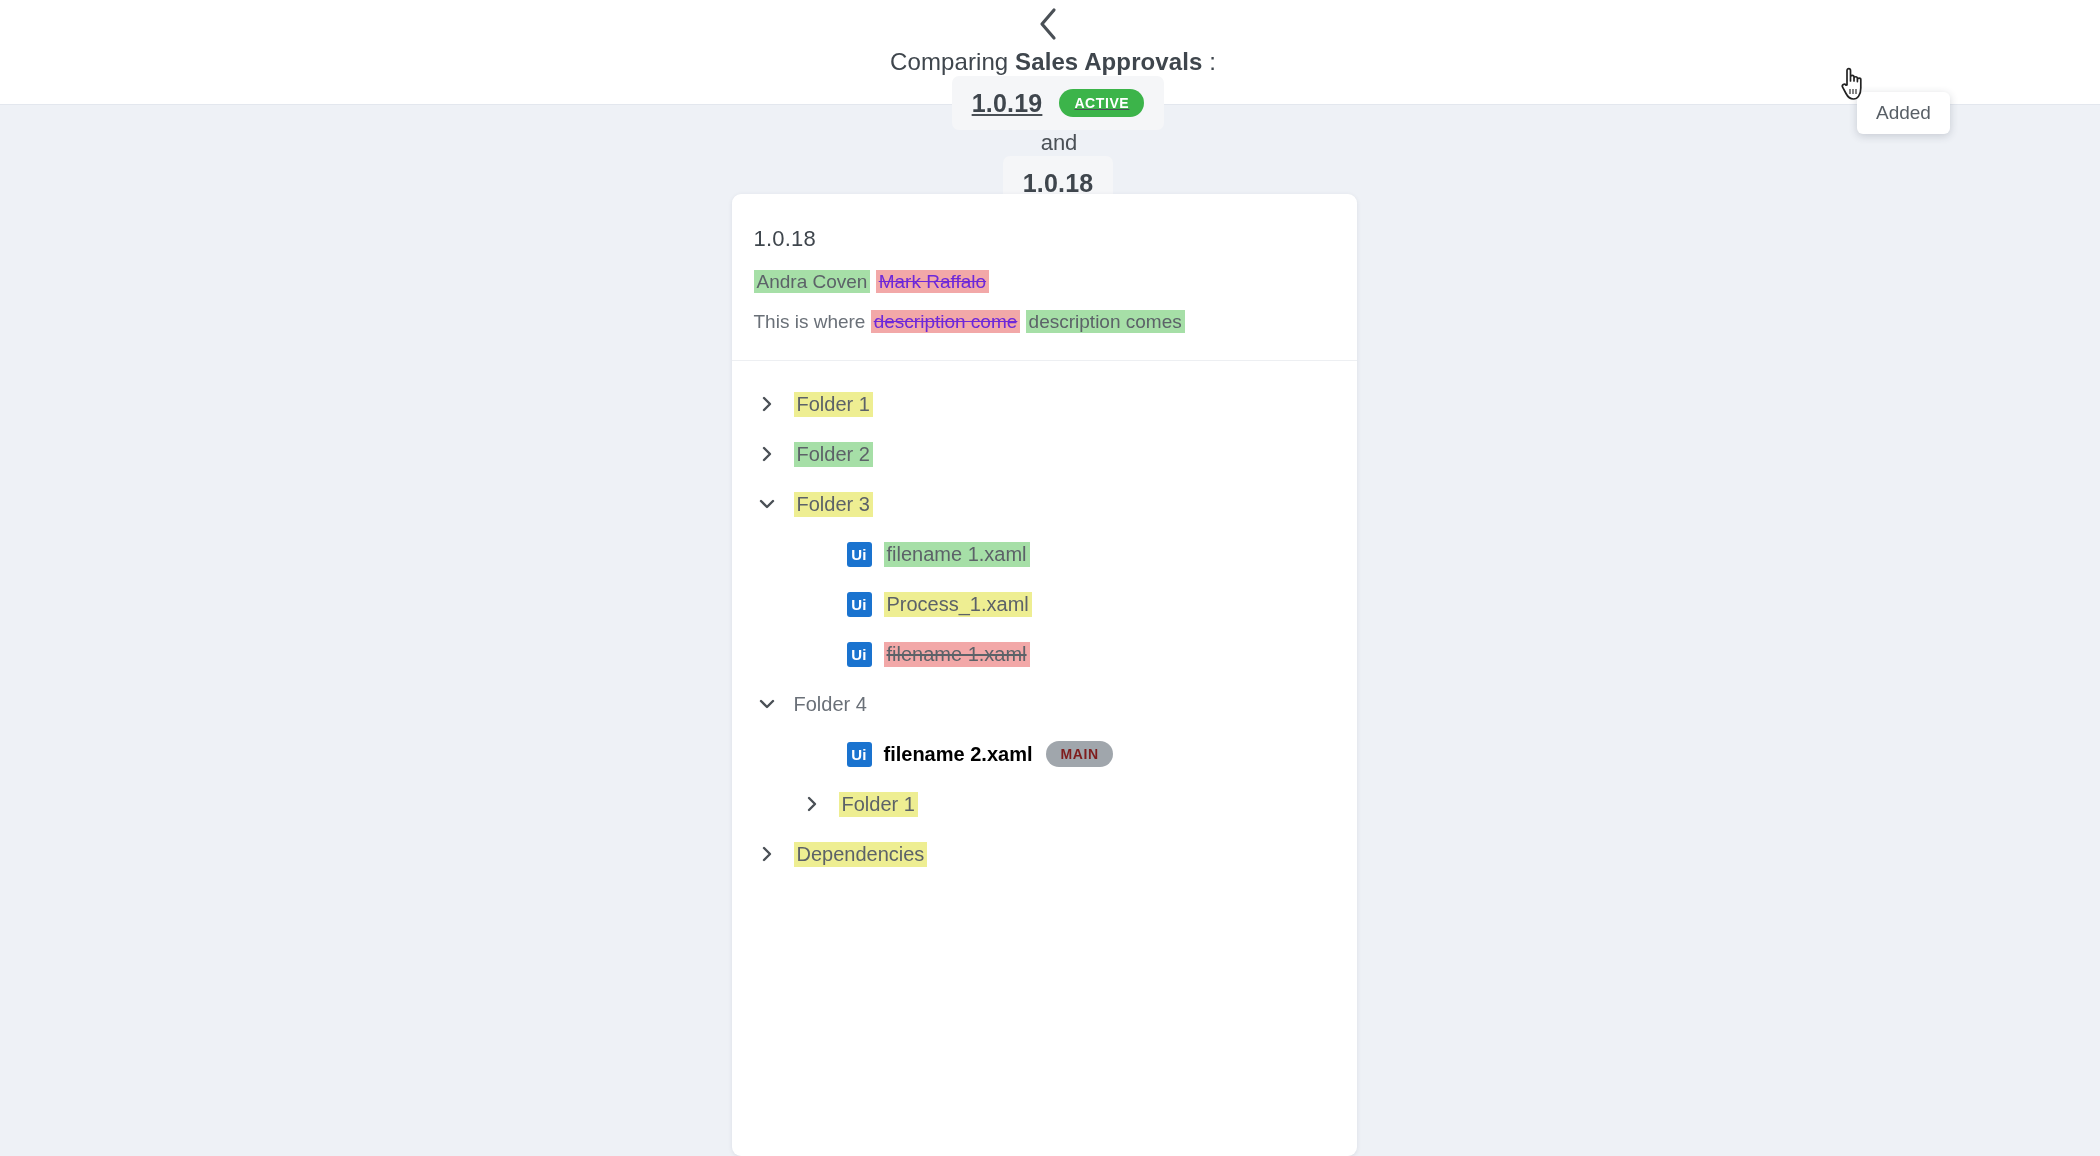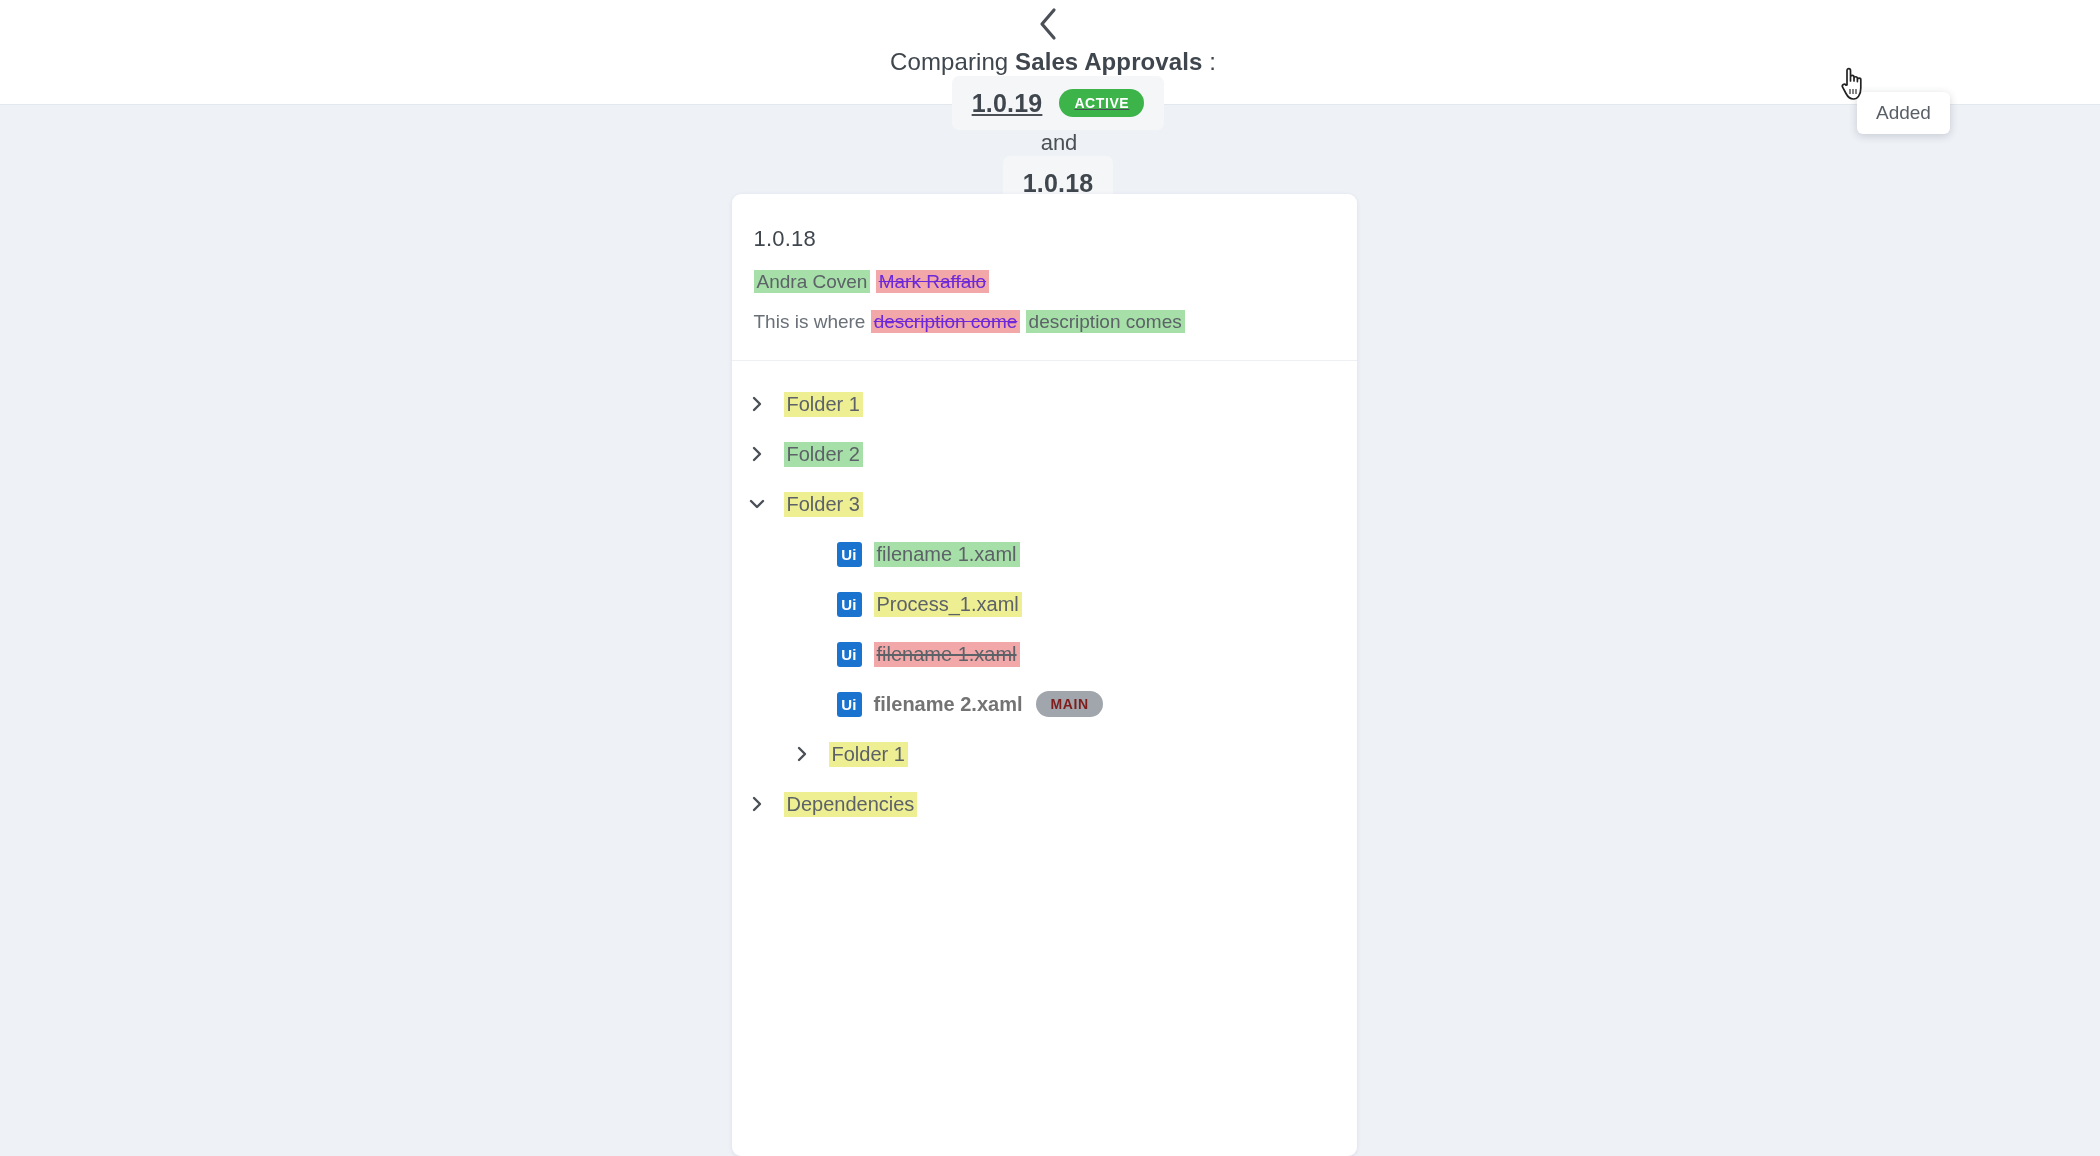--- a/index.html
+++ b/index.html
@@ -229,21 +229,21 @@
   }
   .plain { color: #6a7078; }
 
   
   .tree { padding: 18px 0 30px 0; }
 
   .tree-row {
     display: flex;
     align-items: center;
     height: 50px;
-    padding-left: 12px;
+    padding-left: 22px;
     cursor: pointer;
   }
   .tree-row .indent { flex: none; }
   .ind-0 { width: 0px; }
   .ind-1 { width: 33px; }
   .ind-2 { width: 45px; }
 
   .chev {
     width: 26px;
     height: 26px;
@@ -272,21 +272,21 @@
     letter-spacing: .2px;
     margin-left: 20px;
   }
 
   .node-label {
     font-size: 20px;
     white-space: nowrap;
     color: #5c6268;
   }
   .node-label.plainlbl { color: #6a7078; }
-  .node-label.boldlbl { color: #737373; font-weight: 700; }
+  .node-label.boldlbl { color: #000000; font-weight: 700; }
 
   .main-badge {
     margin-left: 14px;
     background: #a0a6ac;
     color: #7f1d1d;
     font-size: 14px;
     font-weight: 700;
     letter-spacing: .6px;
     border-radius: 14px;
     padding: 6px 14px;
@@ -423,20 +423,29 @@
         <span class="node-label hl-mod">Process_1.xaml</span>
       </div>
 
       <div class="tree-row">
         <span class="indent ind-1"></span>
         <span class="chev empty"></span>
         <span class="ui-icon">Ui</span>
         <span class="node-label hl-del">filename 1.xaml</span>
       </div>
 
+      <div class="tree-row">
+        <span class="indent ind-0"></span>
+        <span class="chev">
+          <svg width="16" height="16" viewBox="0 0 16 16" fill="none">
+              <path d="M2 5 L8 11 L14 5" stroke="#4a5056" stroke-width="2.4" stroke-linecap="round" stroke-linejoin="round"></path>
+            </svg>
+        </span>
+        <span class="node-label plainlbl">Folder 4</span>
+      </div>
 
       <div class="tree-row">
         <span class="indent ind-1"></span>
         <span class="chev empty"></span>
         <span class="ui-icon">Ui</span>
         <span class="node-label boldlbl">filename 2.xaml</span>
         <span class="main-badge">MAIN</span>
       </div>
 
       <div class="tree-row">

